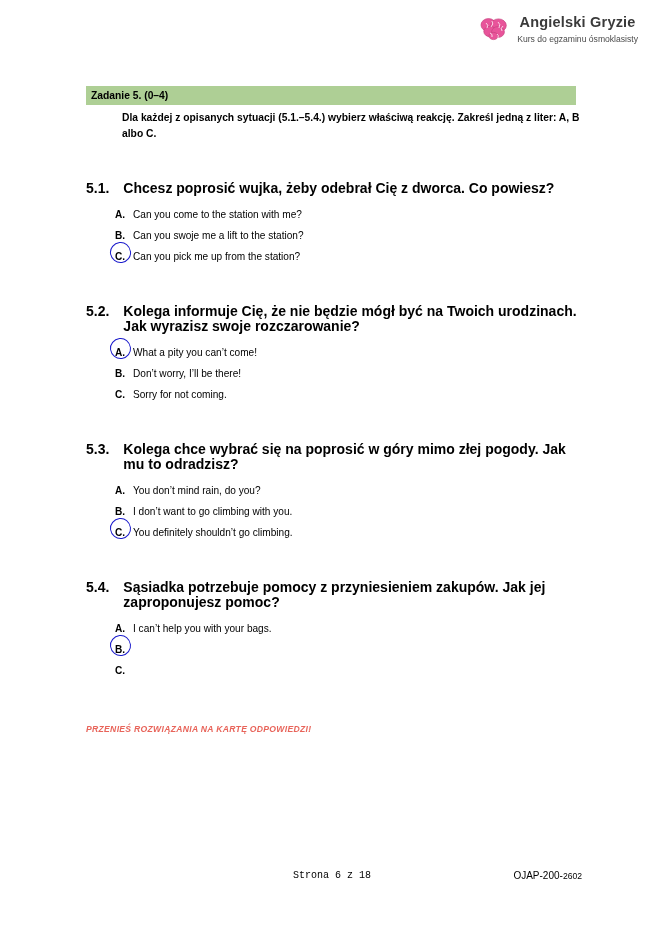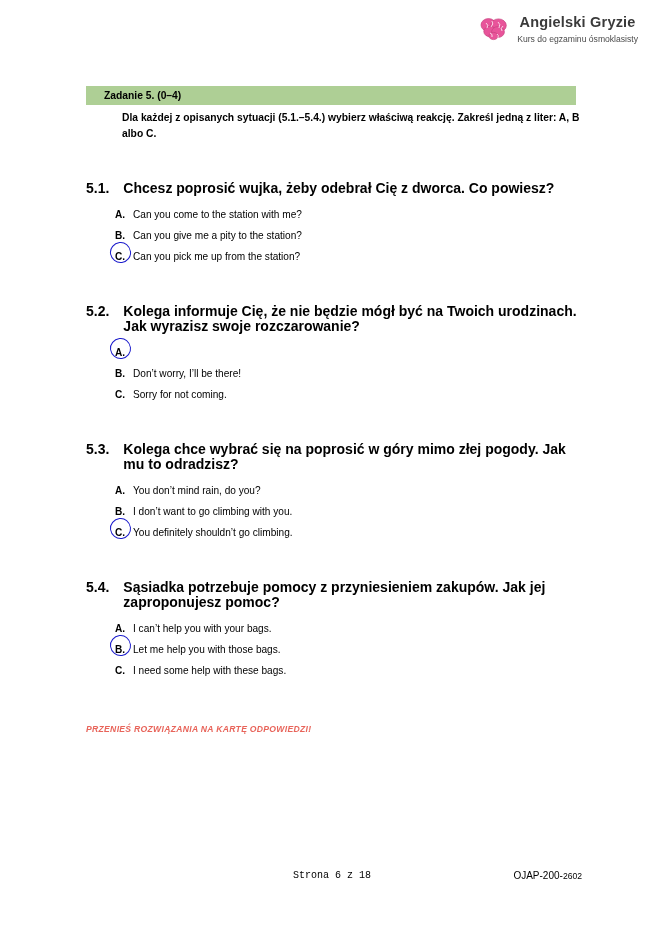--- a/index.html
+++ b/index.html
@@ -54,21 +54,21 @@
   .content {
     position: absolute;
     left: 86px;
     top: 86px;
     width: 496px;
   }
   .task-banner {
     background: #aecf95;
     font-size: 10.3px;
     font-weight: bold;
-    padding: 3px 5px 3px 18px;
+    padding: 3px 5px 3px 5px;
     line-height: 13px;
     width: 490px;
     box-sizing: border-box;
   }
   .task-instr {
     font-size: 10.3px;
     font-weight: bold;
     line-height: 15.5px;
     margin-top: 5px;
     width: 480px;
@@ -193,37 +193,38 @@
       <div class="q-num">5.1.</div>
       <div class="q-text">Chcesz poprosić wujka, żeby odebrał Cię z dworca. Co powiesz?</div>
     </div>
     <div class="options">
       <div class="option">
         <span class="opt-letter">A.</span>
         <span class="opt-text">Can you come to the station with me?</span>
       </div>
       <div class="option">
         <span class="opt-letter">B.</span>
-        <span class="opt-text">Can you give me a pity to the station?</span>
+        <span class="opt-text">Can you swoje me a lift to the station?</span>
       </div>
       <div class="option">
         <span class="opt-letter">C.<span class="circle-mark"></span></span>
         <span class="opt-text">Can you pick me up from the station?</span>
       </div>
     </div>
   </div>
 
   <div class="question" style="margin-top:37px;">
     <div class="q-head">
       <div class="q-num">5.2.</div>
       <div class="q-text">Kolega informuje Cię, że nie będzie mógł być na Twoich urodzinach. Jak wyrazisz swoje rozczarowanie?</div>
     </div>
     <div class="options">
       <div class="option">
         <span class="opt-letter">A.<span class="circle-mark"></span></span>
+        <span class="opt-text">What a pity you can’t come!</span>
       </div>
       <div class="option">
         <span class="opt-letter">B.</span>
         <span class="opt-text">Don’t worry, I’ll be there!</span>
       </div>
       <div class="option">
         <span class="opt-letter">C.</span>
         <span class="opt-text">Sorry for not coming.</span>
       </div>
     </div>
@@ -255,25 +256,23 @@
       <div class="q-num">5.4.</div>
       <div class="q-text">Sąsiadka potrzebuje pomocy z przyniesieniem zakupów. Jak jej zaproponujesz pomoc?</div>
     </div>
     <div class="options">
       <div class="option">
         <span class="opt-letter">A.</span>
         <span class="opt-text">I can’t help you with your bags.</span>
       </div>
       <div class="option">
         <span class="opt-letter">B.<span class="circle-mark"></span></span>
-        <span class="opt-text">Let me help you with those bags.</span>
       </div>
       <div class="option">
         <span class="opt-letter">C.</span>
-        <span class="opt-text">I need some help with these bags.</span>
       </div>
     </div>
   </div>
 
 </div>
 
 <div class="transfer-note">PRZENIEŚ ROZWIĄZANIA NA KARTĘ ODPOWIEDZI!</div>
 
 <div class="page-footer">
   <span class="page-num">Strona 6 z 18</span>

